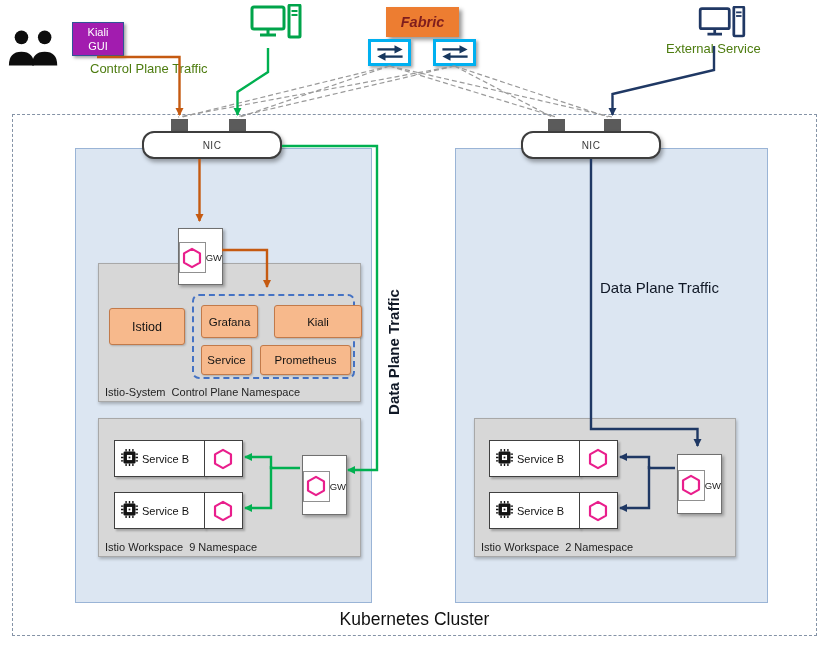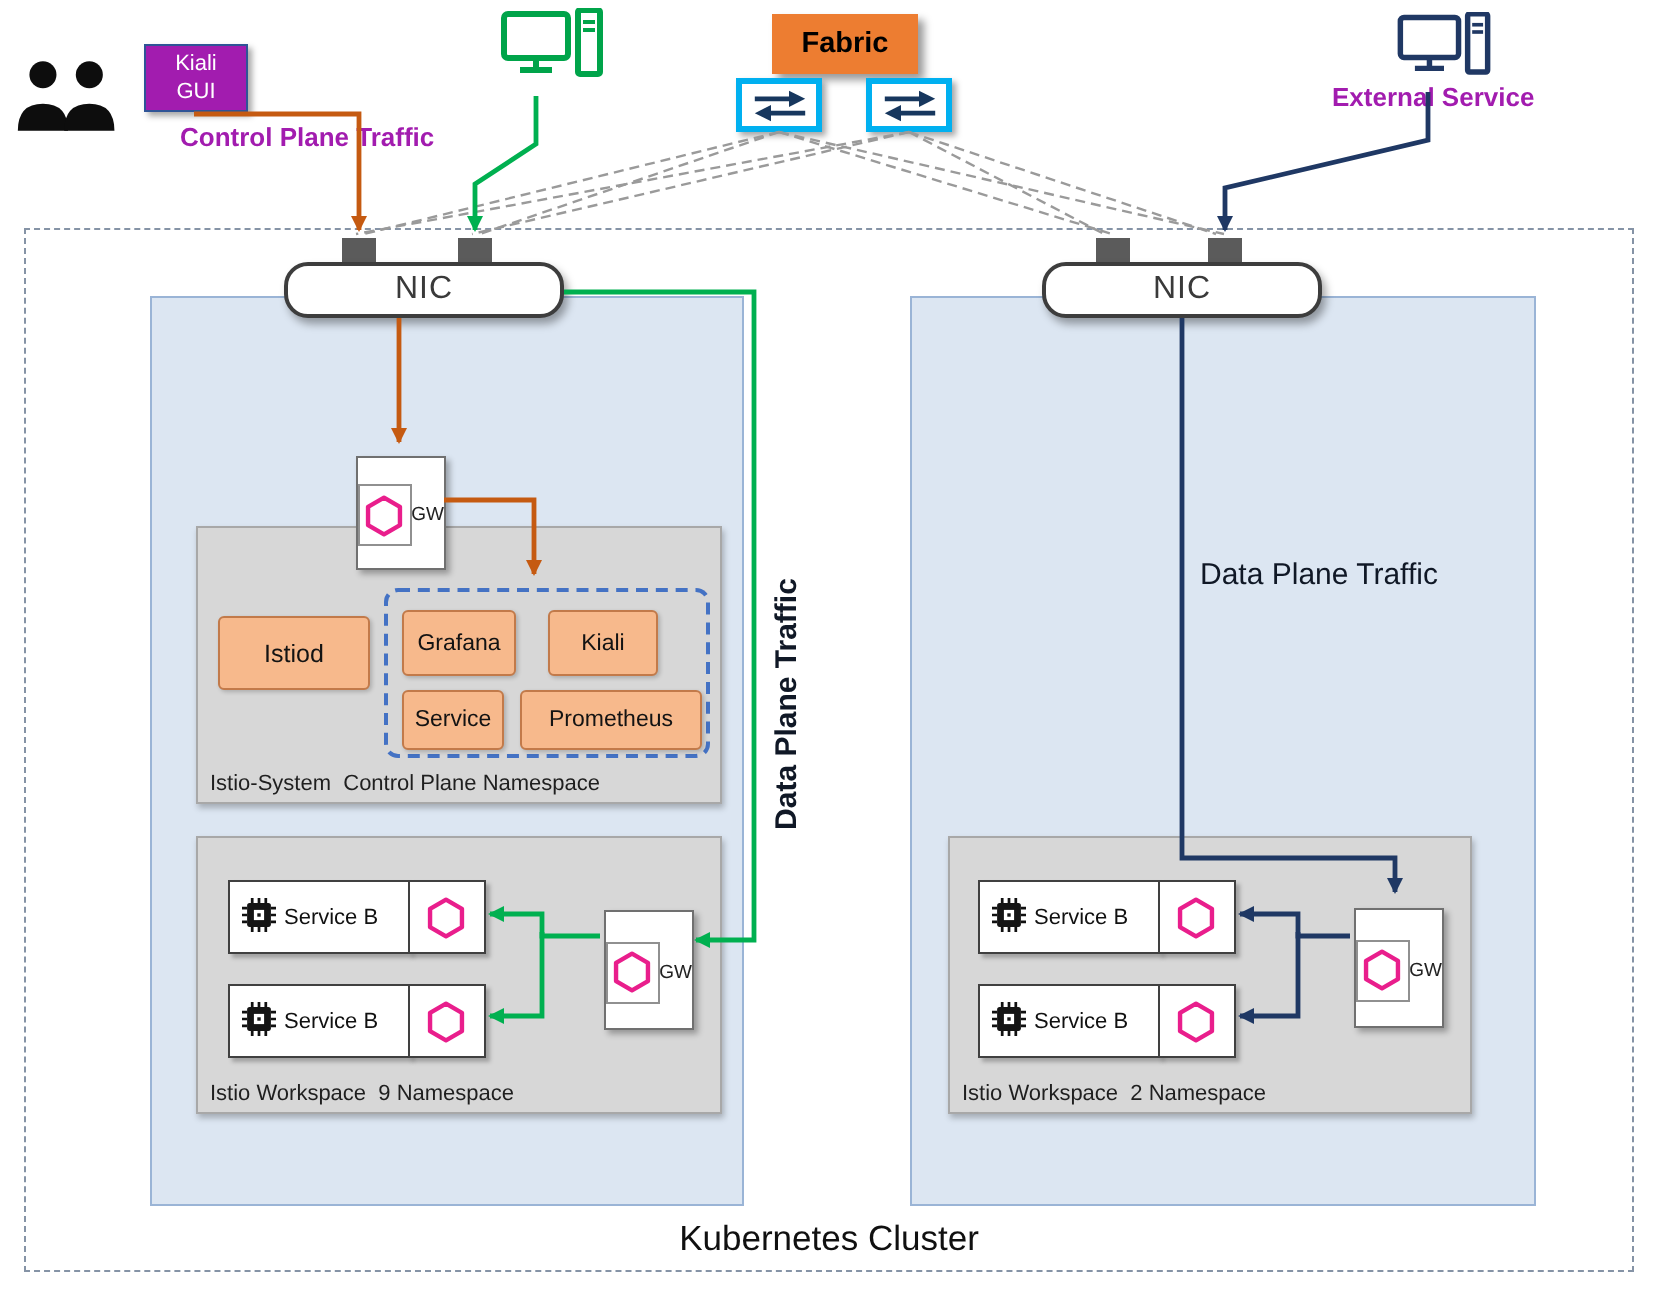--- a/index.html
+++ b/index.html
@@ -15,42 +15,42 @@
 
   
   .ns{position:absolute;background:#d7d7d7;border:1px solid #a8a8a8;box-shadow:1px 2px 3px rgba(0,0,0,.25);box-sizing:border-box;}
   .ns-label{position:absolute;left:6px;bottom:3px;font-size:11px;color:#1f1f1f;white-space:pre;}
   .addons{position:absolute;border:2px dashed #4472C4;border-radius:7px;box-sizing:border-box;}
 
   
   .comp{position:absolute;background:#F7B98C;border:1px solid #c27a4a;border-radius:3px;display:flex;align-items:center;
         justify-content:center;font-size:11.5px;color:#131313;box-shadow:1px 1px 2px rgba(0,0,0,.2);box-sizing:border-box;}
   .nic{position:absolute;background:#fff;border:2px solid #3d3d3d;border-radius:12px;display:flex;align-items:center;justify-content:center;
-       font-size:16px;letter-spacing:.5px;color:#3a3a3a;box-shadow:2px 3px 4px rgba(0,0,0,.35);z-index:6;box-sizing:border-box;}
+       font-size:10px;letter-spacing:.5px;color:#3a3a3a;box-shadow:2px 3px 4px rgba(0,0,0,.35);z-index:6;box-sizing:border-box;}
   .stud{position:absolute;width:17px;height:13px;background:#5b5b5b;z-index:5;}
   .gw{position:absolute;background:#fff;border:1.5px solid #707070;box-shadow:2px 2px 3px rgba(0,0,0,.3);display:flex;
       align-items:center;justify-content:space-between;padding:4px 0 2px;box-sizing:border-box;z-index:5;}
   .gw-iconbox{width:30px;height:29px;border:1px solid #909090;background:#fff;display:flex;align-items:center;justify-content:center;}
   .gw-label{font-size:9.5px;color:#222;}
 
   .svc-row{position:absolute;display:flex;}
   .svc-box{width:91px;height:37px;box-sizing:border-box;background:#fff;border:1.5px solid #404040;display:flex;align-items:center;
            gap:4px;padding-left:6px;font-size:11px;box-shadow:2px 2px 2px rgba(0,0,0,.25);}
   .sidecar-box{width:39px;height:37px;box-sizing:border-box;background:#fff;border:1.5px solid #404040;margin-left:-1.5px;
            display:flex;align-items:center;justify-content:center;box-shadow:2px 2px 2px rgba(0,0,0,.25);}
 
   
   .kiali-box{position:absolute;background:#a21caf;border:1px solid #2f5496;color:#fff;font-size:11px;line-height:1.3;display:flex;
              align-items:center;justify-content:center;text-align:center;box-shadow:2px 2px 3px rgba(0,0,0,.35);box-sizing:border-box;}
   .kiali-box span{display:inline-block;width:32px;}
-  .fabric-box{position:absolute;background:#ED7D31;color:#000000;font-weight:bold;font-size:14.5px;display:flex;align-items:center;
-             justify-content:center;box-shadow:3px 3px 4px rgba(0,0,0,.4);box-sizing:border-box;}
+  .fabric-box{position:absolute;background:#ED7D31;color:#7f1d1d;font-weight:bold;font-size:14.5px;display:flex;align-items:center;
+             justify-content:center;box-shadow:3px 3px 4px rgba(0,0,0,.4);box-sizing:border-box;font-style:italic;}
   .switch-box{position:absolute;background:#fff;border:3px solid #00B0F0;display:flex;align-items:center;justify-content:center;
              box-shadow:2px 2px 3px rgba(0,0,0,.35);box-sizing:border-box;}
-  .txt-label{position:absolute;font-size:13px;color:#a21caf;white-space:pre;font-weight:bold;}
+  .txt-label{position:absolute;font-size:13px;color:#4d7c0f;white-space:pre;}
   .dp-label-h{position:absolute;font-size:15px;color:#101826;white-space:pre;}
   .dp-label-v{position:absolute;font-size:15px;font-weight:bold;color:#101826;text-align:center;transform:rotate(-90deg);white-space:pre;}
 
   .overlay{position:absolute;left:0;top:0;z-index:60;pointer-events:none;}
   .flow-orange path{stroke:#C55A11;stroke-width:2.4;fill:none;}
   .flow-green path{stroke:#00B050;stroke-width:2.4;fill:none;}
   .flow-navy path{stroke:#1F3864;stroke-width:2.4;fill:none;}
   .fabric-links line{stroke:#9a9a9a;stroke-width:1.2;stroke-dasharray:5,3;}
 </style>
 </head>
@@ -74,21 +74,21 @@
     </div>
 
     <div class="ns" style="left:22px;top:114px;width:263px;height:139px;">
       <div class="comp" style="left:10px;top:44px;width:76px;height:37px;font-size:12.5px;">
         <span>Istiod</span>
       </div>
       <div class="addons" style="left:93px;top:30px;width:163px;height:85px;">
         <div class="comp" style="left:7px;top:9px;width:57px;height:33px;">
           <span>Grafana</span>
         </div>
-        <div class="comp" style="left:80px;top:9px;width:55px;height:33px;">
+        <div class="comp" style="left:80px;top:9px;width:88px;height:33px;">
           <span>Kiali</span>
         </div>
         <div class="comp" style="left:7px;top:49px;width:51px;height:30px;">
           <span>Service</span>
         </div>
         <div class="comp" style="left:66px;top:49px;width:91px;height:30px;">
           <span>Prometheus</span>
         </div>
       </div>
       <div class="ns-label">Istio-System  Control Plane Namespace</div>

